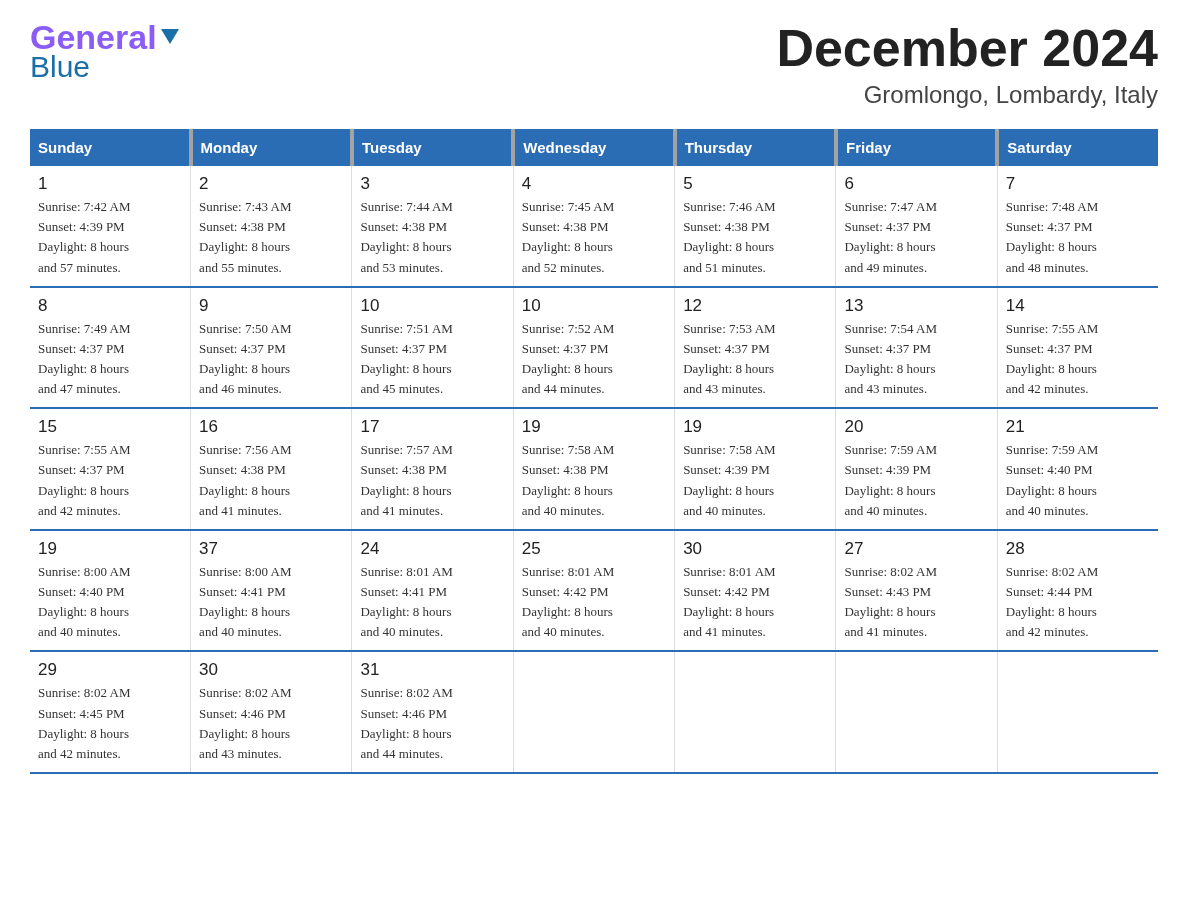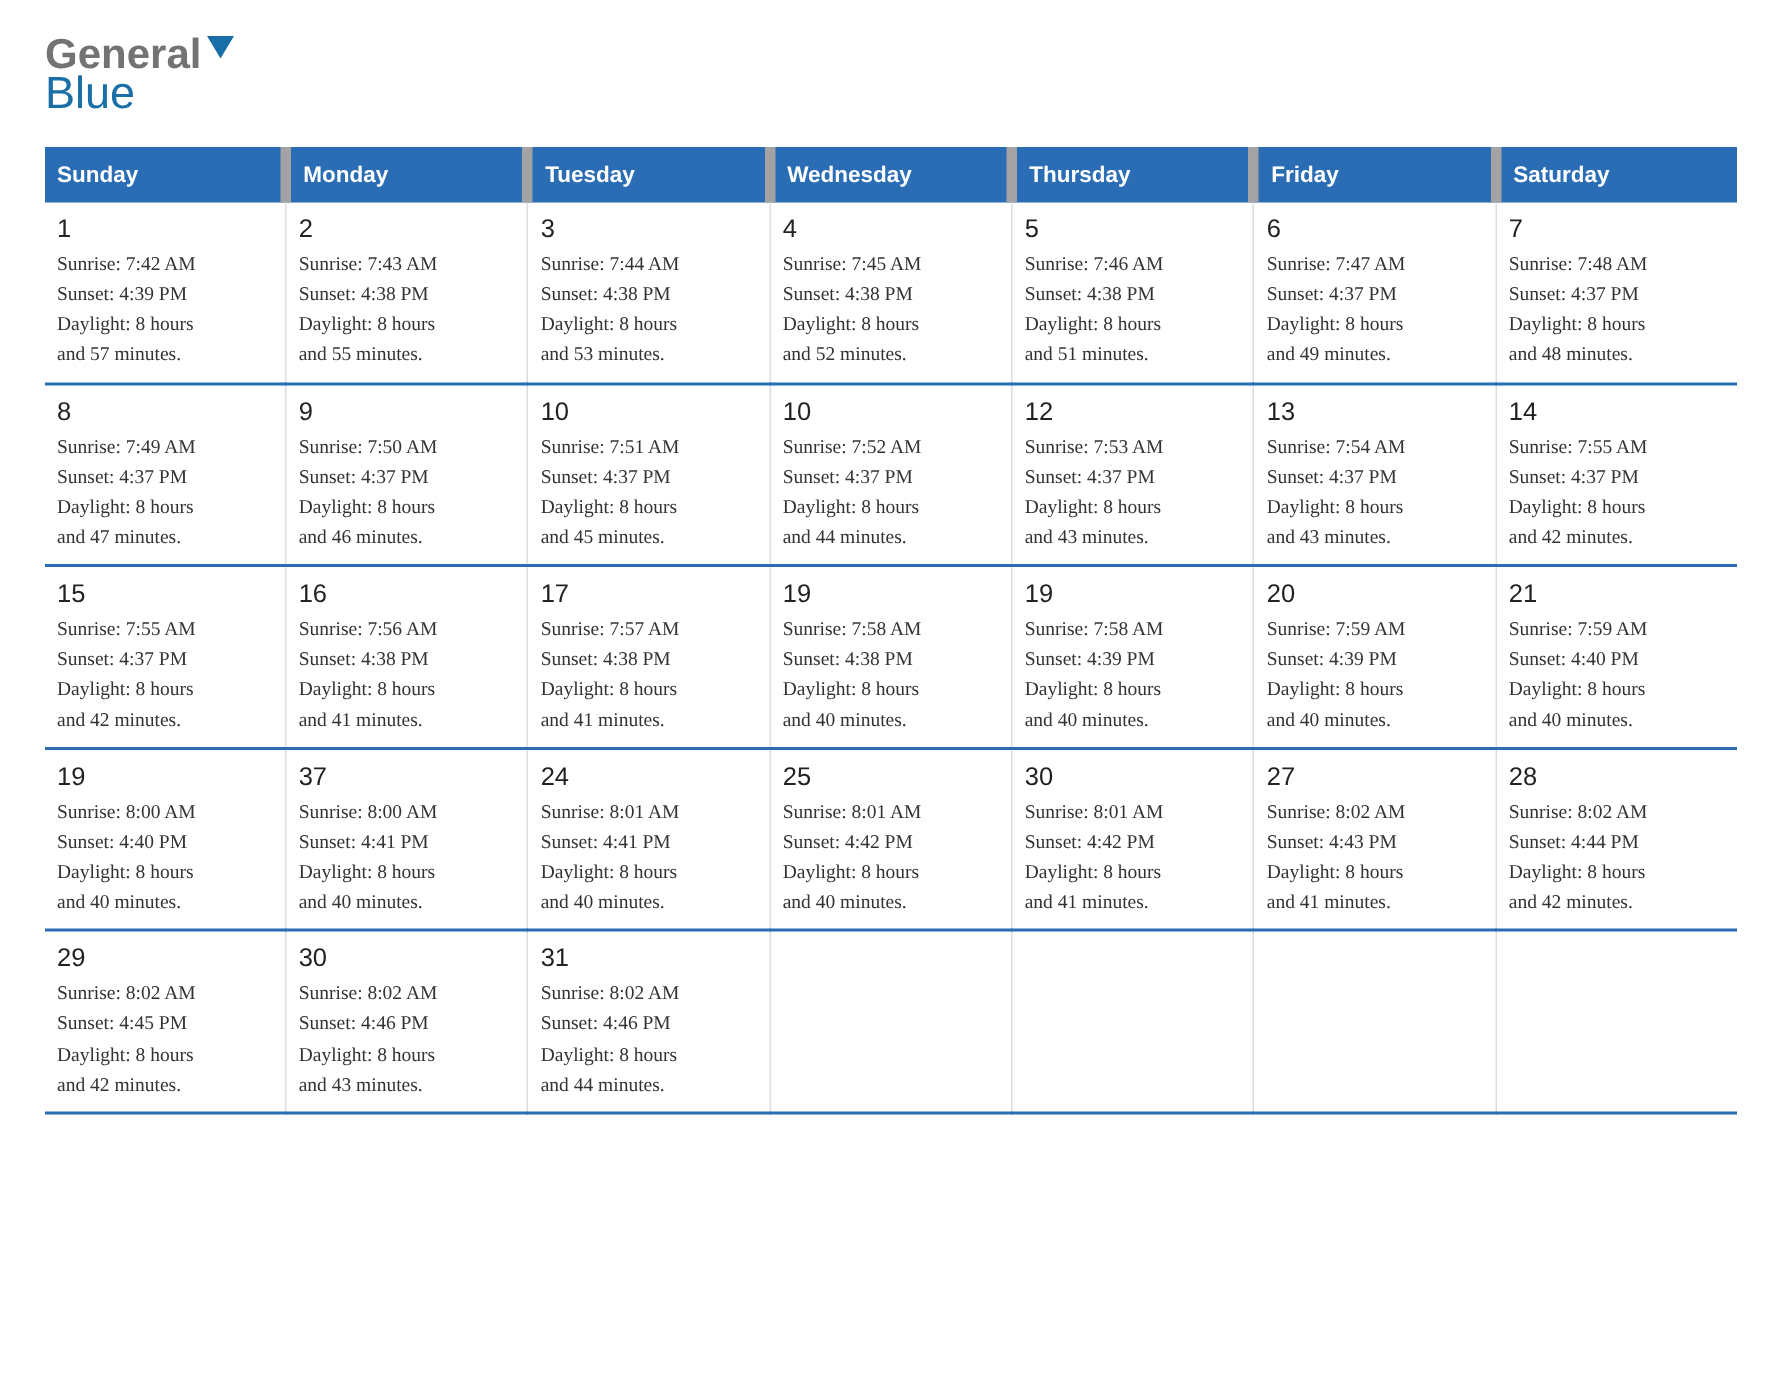--- a/index.html
+++ b/index.html
@@ -36,21 +36,21 @@
       border-collapse: collapse;
       font-size: 13.5px;
     }
     thead tr th {
       background-color: #2a6db5;
       color: #fff;
       padding: 10px 8px;
       text-align: left;
       font-size: 15px;
       font-weight: 600;
-      border-right: 7px solid #a3a3a3;
+      border-right: 4px solid #a3a3a3;
     }
     thead tr th:last-child {
       border-right: none;
     }
     tbody tr {
       border-bottom: 2px solid #2a6db5;
     }
     tbody tr td {
       padding: 8px 8px;
       vertical-align: top;
@@ -80,23 +80,23 @@
     .logo-wrapper {
       display: flex;
       flex-direction: column;
       align-items: flex-start;
     }
     .logo-row1 {
       display: flex;
       align-items: flex-end;
     }
     .logo-g {
-      font-size: 28px;
+      font-size: 34px;
       font-weight: bold;
-      color: #737373;
+      color: #8b5cf6;
       line-height: 1;
     }
     .logo-arrow {
       margin-left: 2px;
       margin-bottom: 3px;
     }
     .logo-row2 {
       font-size: 30px;
       font-weight: normal;
       color: #1a6fa8;
@@ -112,20 +112,24 @@
   <div class="logo-wrapper">
     <div class="logo-row1">
       <span class="logo-g">General</span>
       <span class="logo-arrow">
         <svg width="22" height="22" viewBox="0 0 22 22">
           <polygon points="2,4 20,4 11,19" fill="#1a6fa8"></polygon>
         </svg>
       </span>
     </div>
     <div class="logo-row2">Blue</div>
+  </div>
+  <div class="title-block">
+    <h1>December 2024</h1>
+    <h2>Gromlongo, Lombardy, Italy</h2>
   </div>
 </div>
 
 <table>
   <thead>
     <tr>
       <th>Sunday</th>
       <th>Monday</th>
       <th>Tuesday</th>
       <th>Wednesday</th>

